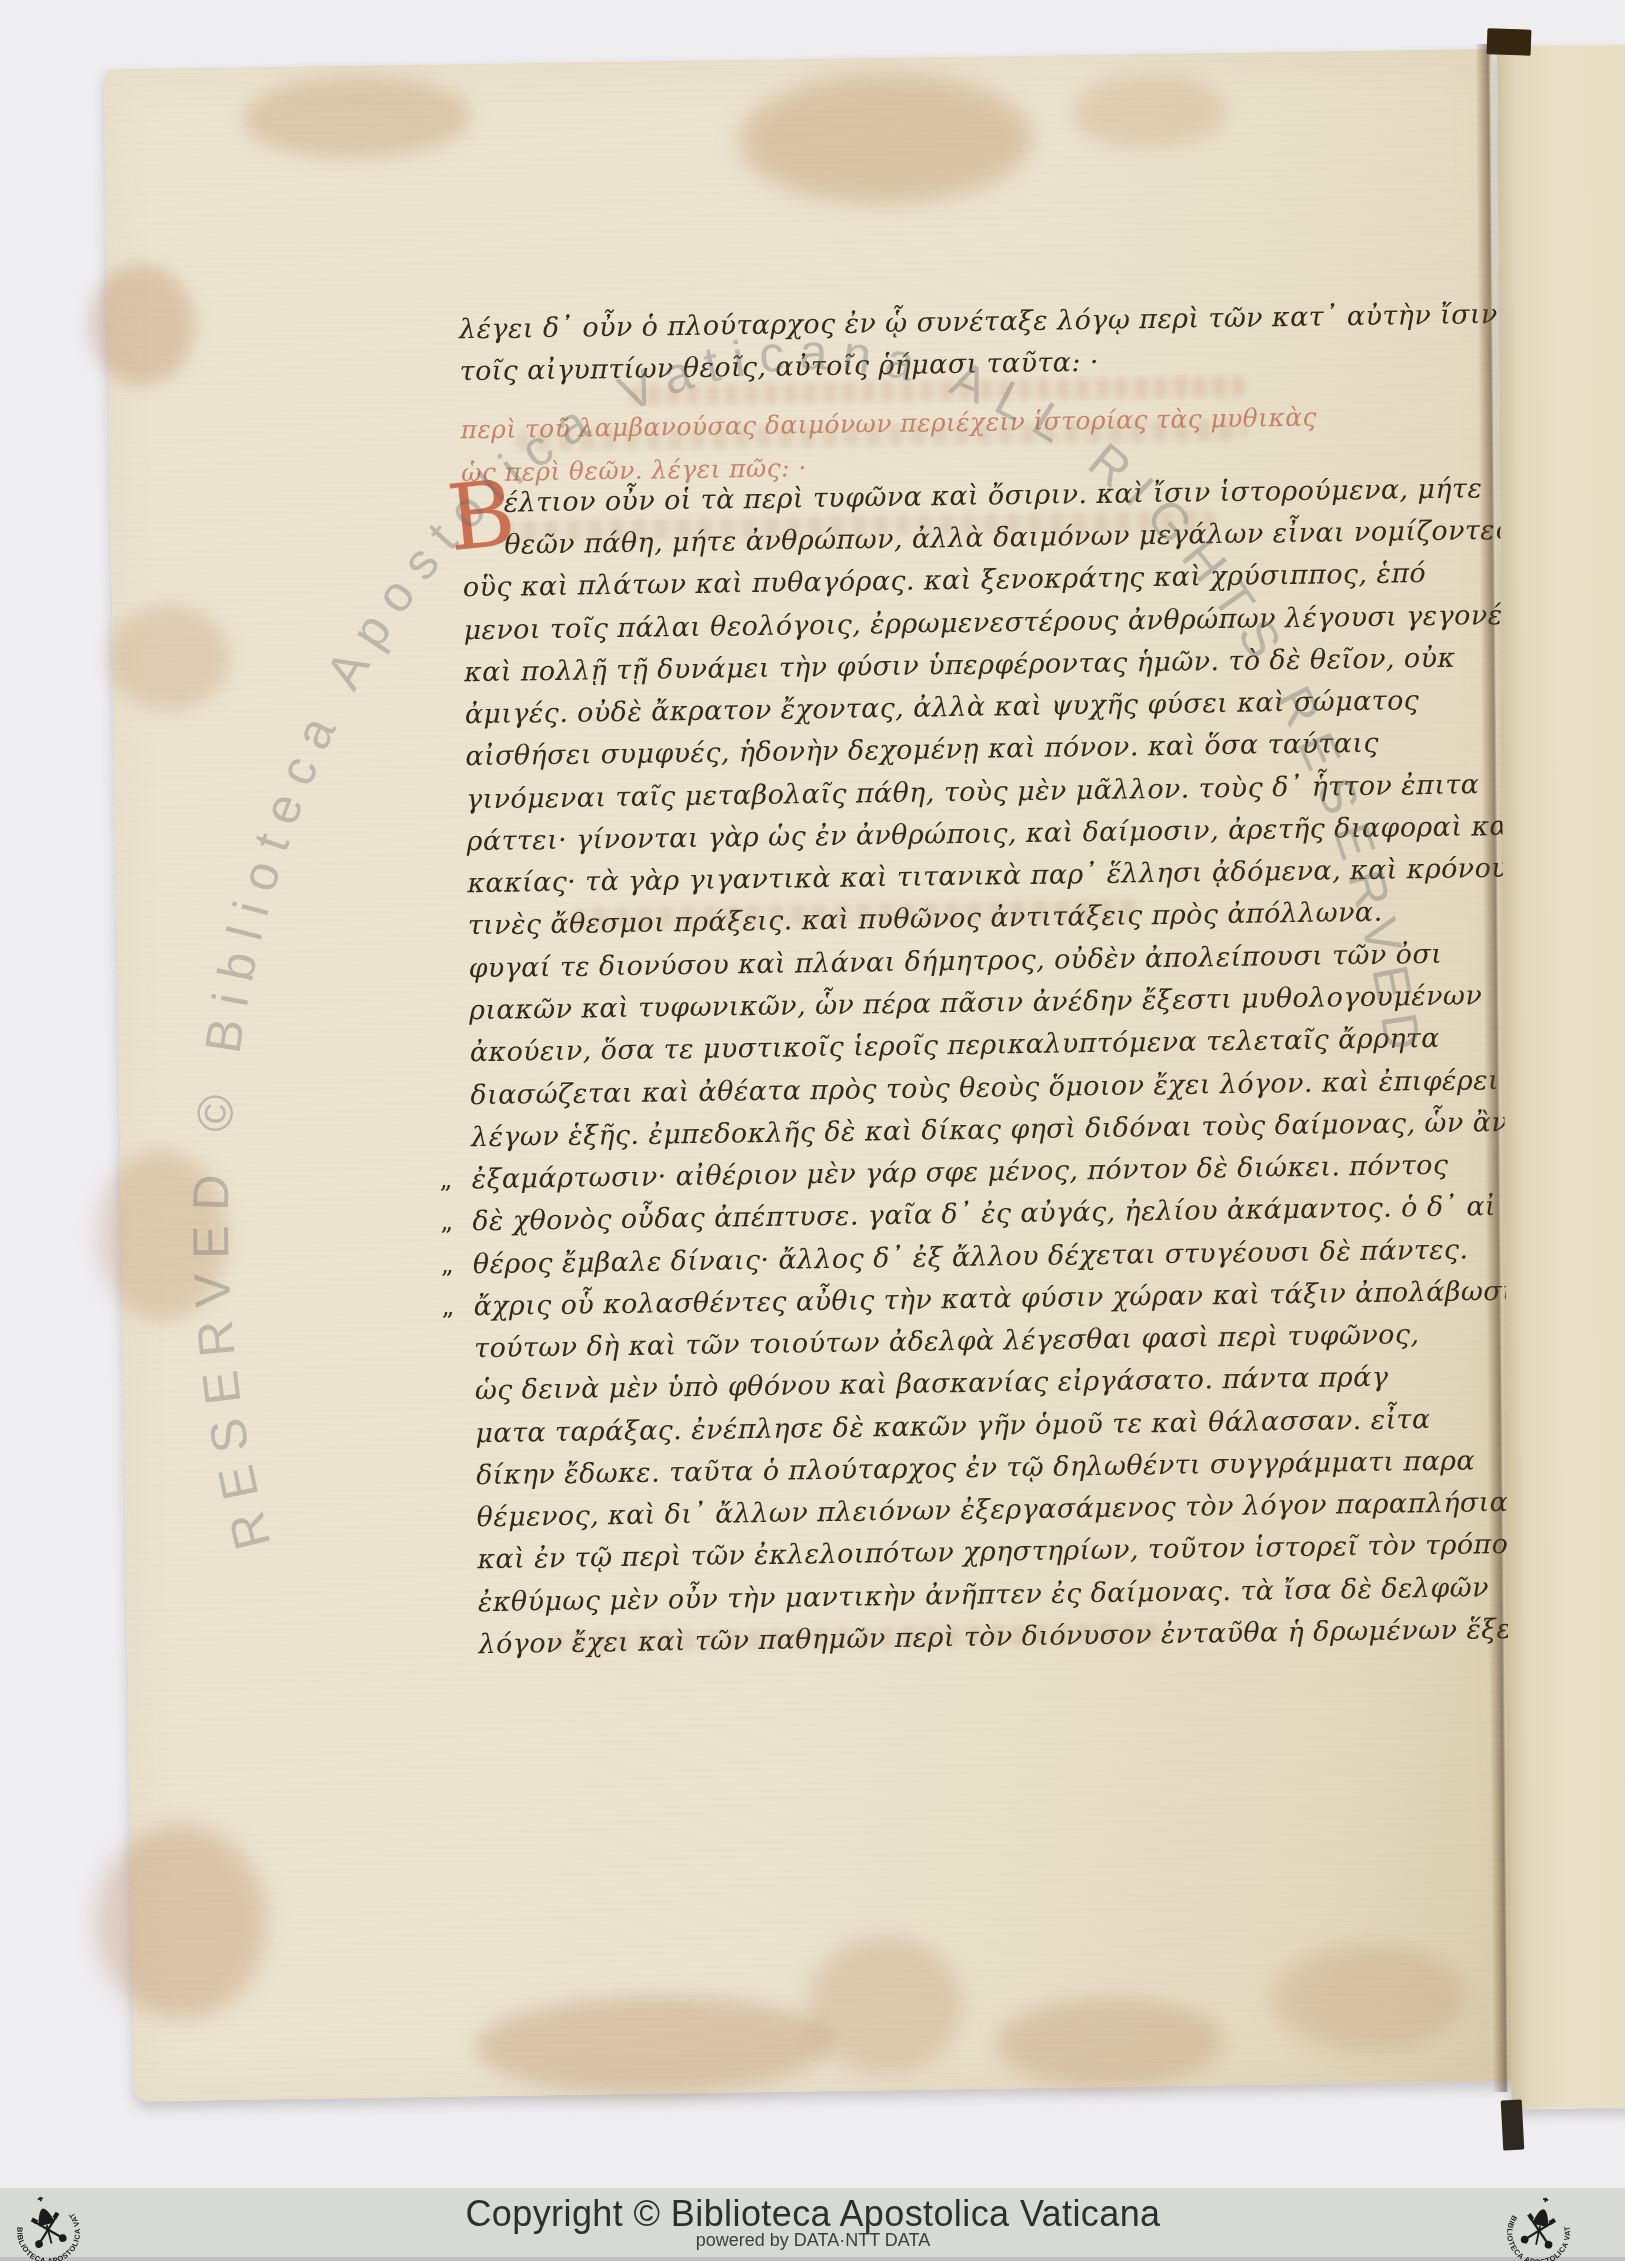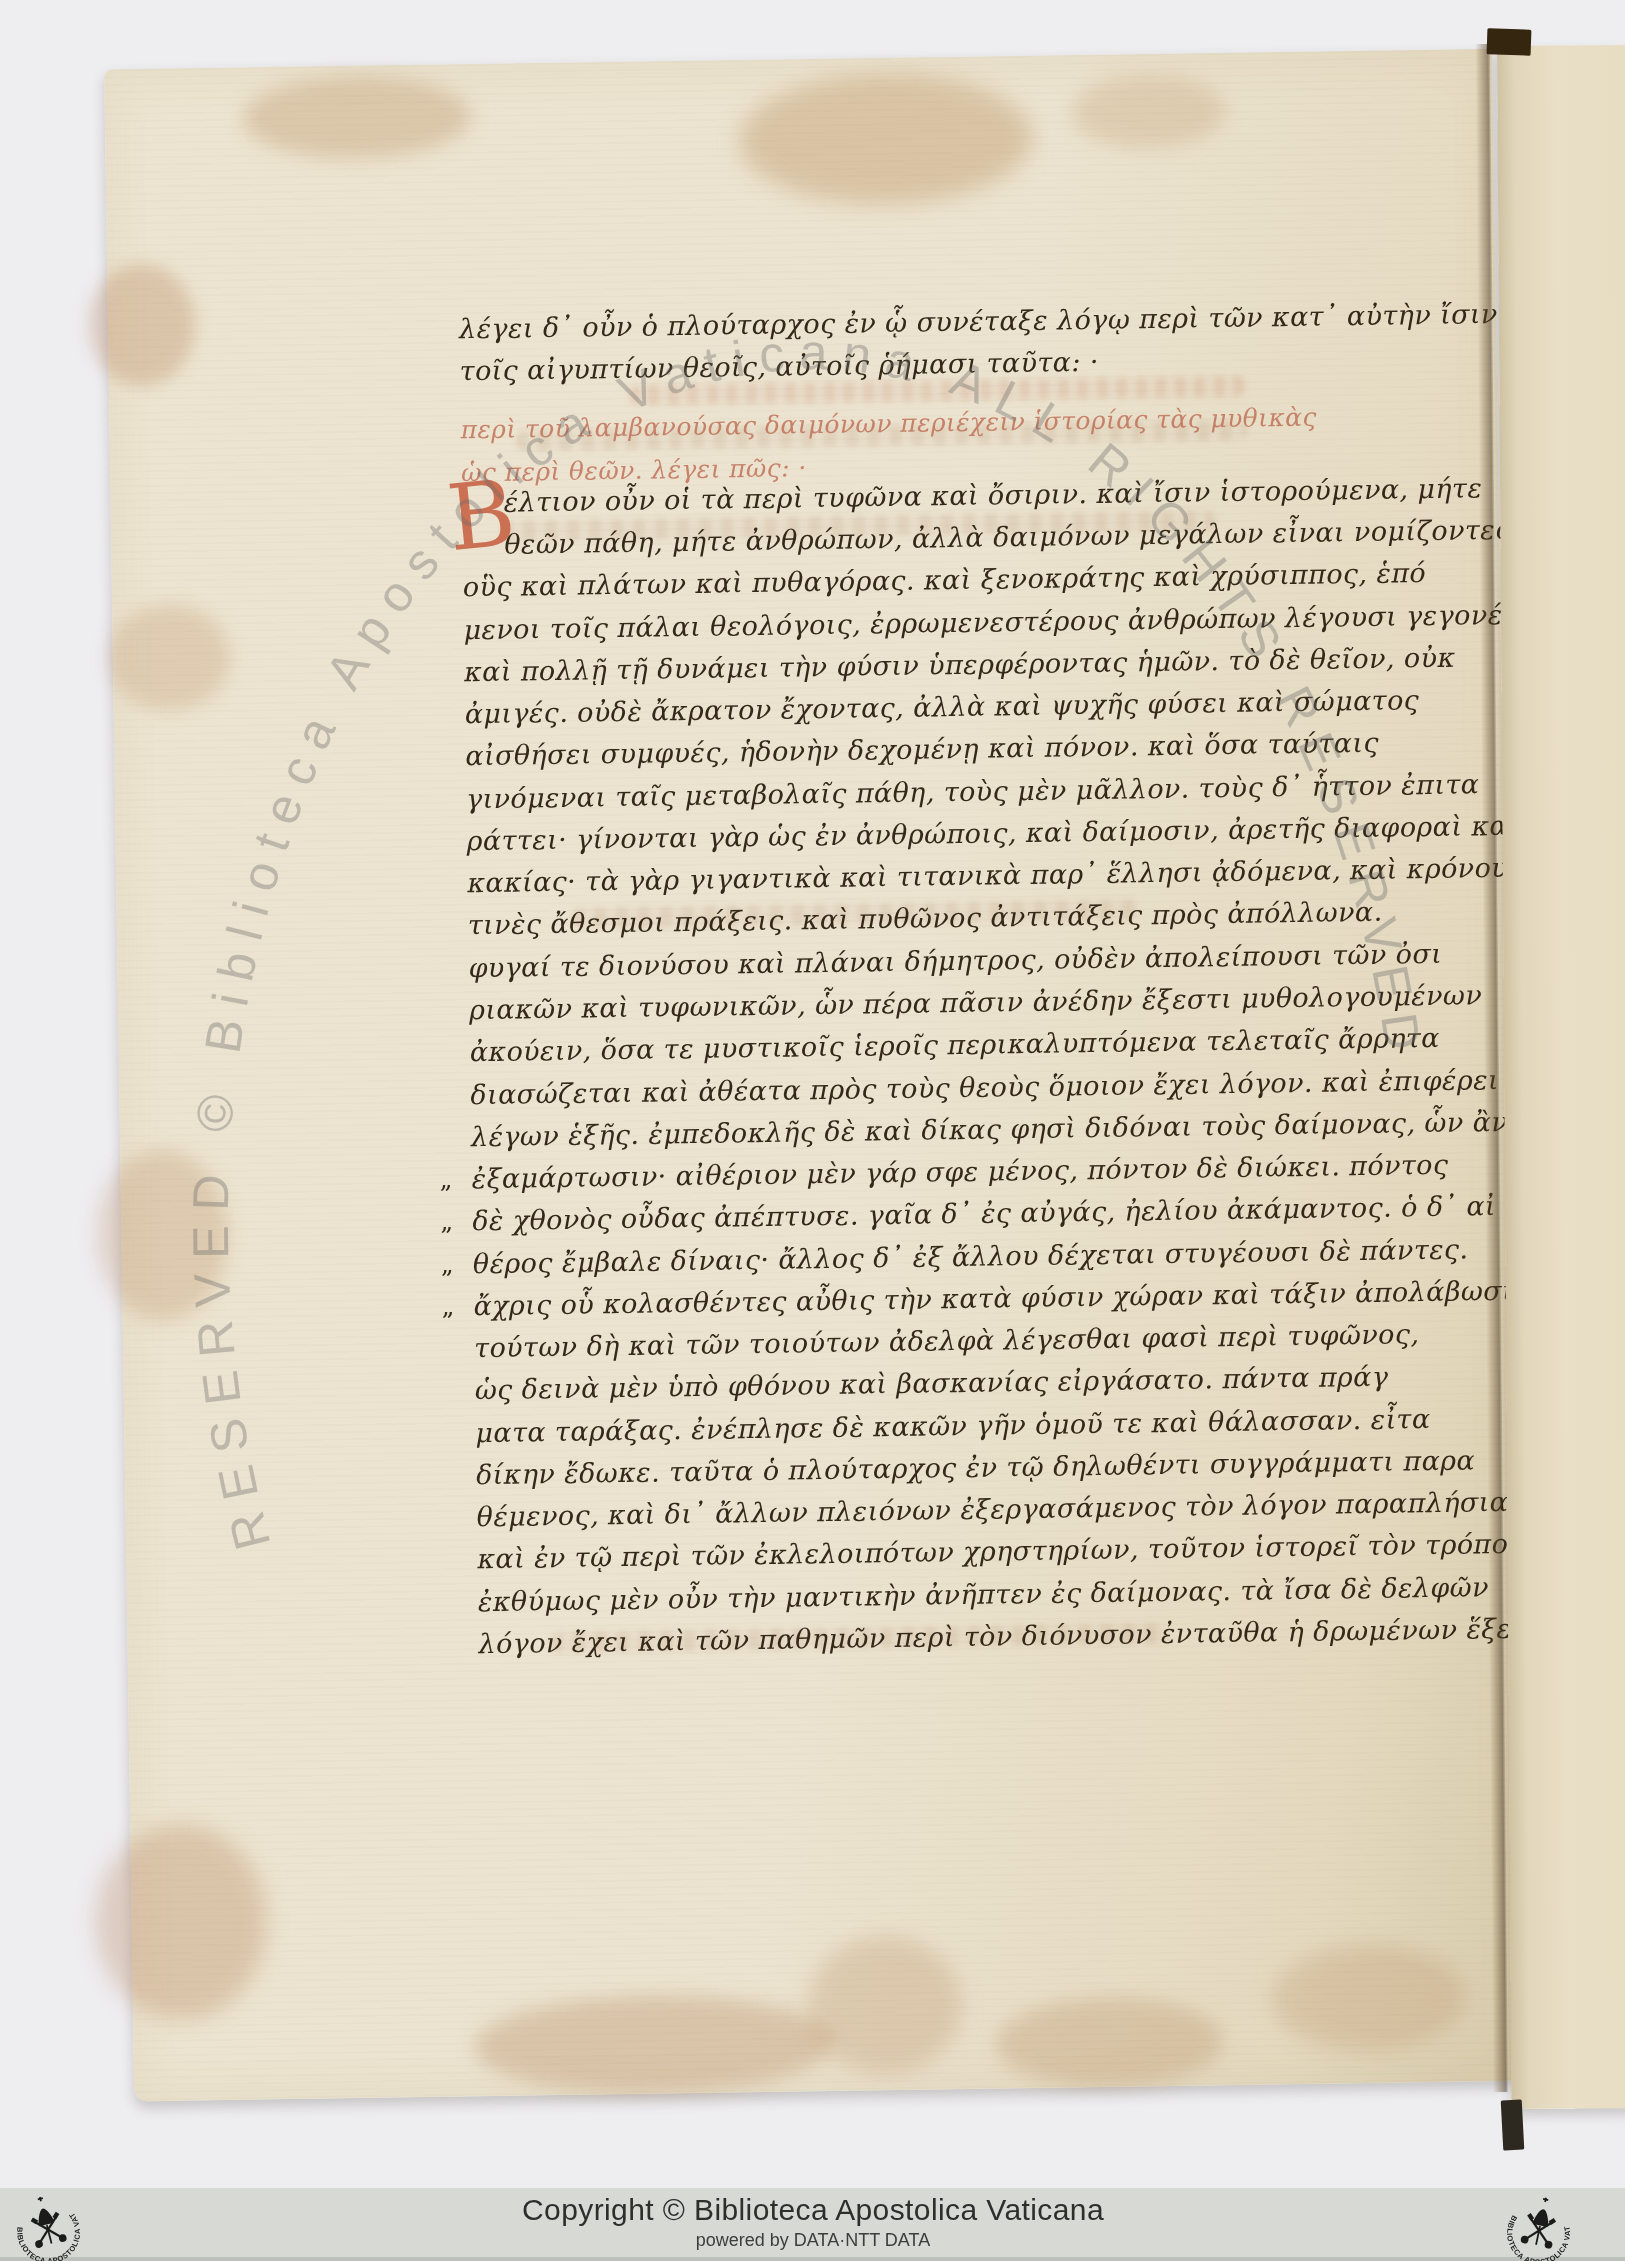--- a/index.html
+++ b/index.html
@@ -67,21 +67,21 @@
     font-family:"Liberation Sans",sans-serif;font-size:62px;letter-spacing:17px;
     fill:rgba(105,105,105,.36);
   }
   
   .footer-bar{
     position:absolute;left:0;top:2188px;width:1626px;height:73px;
     background:#d6d9d4;border-bottom:4.1px solid #bcc1bb;box-sizing:border-box;
   }
   .footer-copyright{
     position:absolute;left:0;top:2193px;width:1626px;text-align:center;
-    font-size:30px;color:#2e2e2e;letter-spacing:0.4px;
+    font-size:36px;color:#2e2e2e;letter-spacing:0.4px;
   }
   .footer-powered{
     position:absolute;left:0;top:2230px;width:1626px;text-align:center;
     font-size:18px;color:#3d3d3d;
   }
   .footer-logo{position:absolute;width:75px;height:75px;}
   .footer-logo.left{left:9.8px;top:2190px;transform:rotate(-14deg);}
   .footer-logo.right{left:1502px;top:2191px;transform:rotate(12deg);}
   .footer-logo svg text{font-family:"Liberation Sans",sans-serif;font-size:8.6px;font-weight:bold;letter-spacing:.6px;fill:#1b1b1b;}
 </style>

